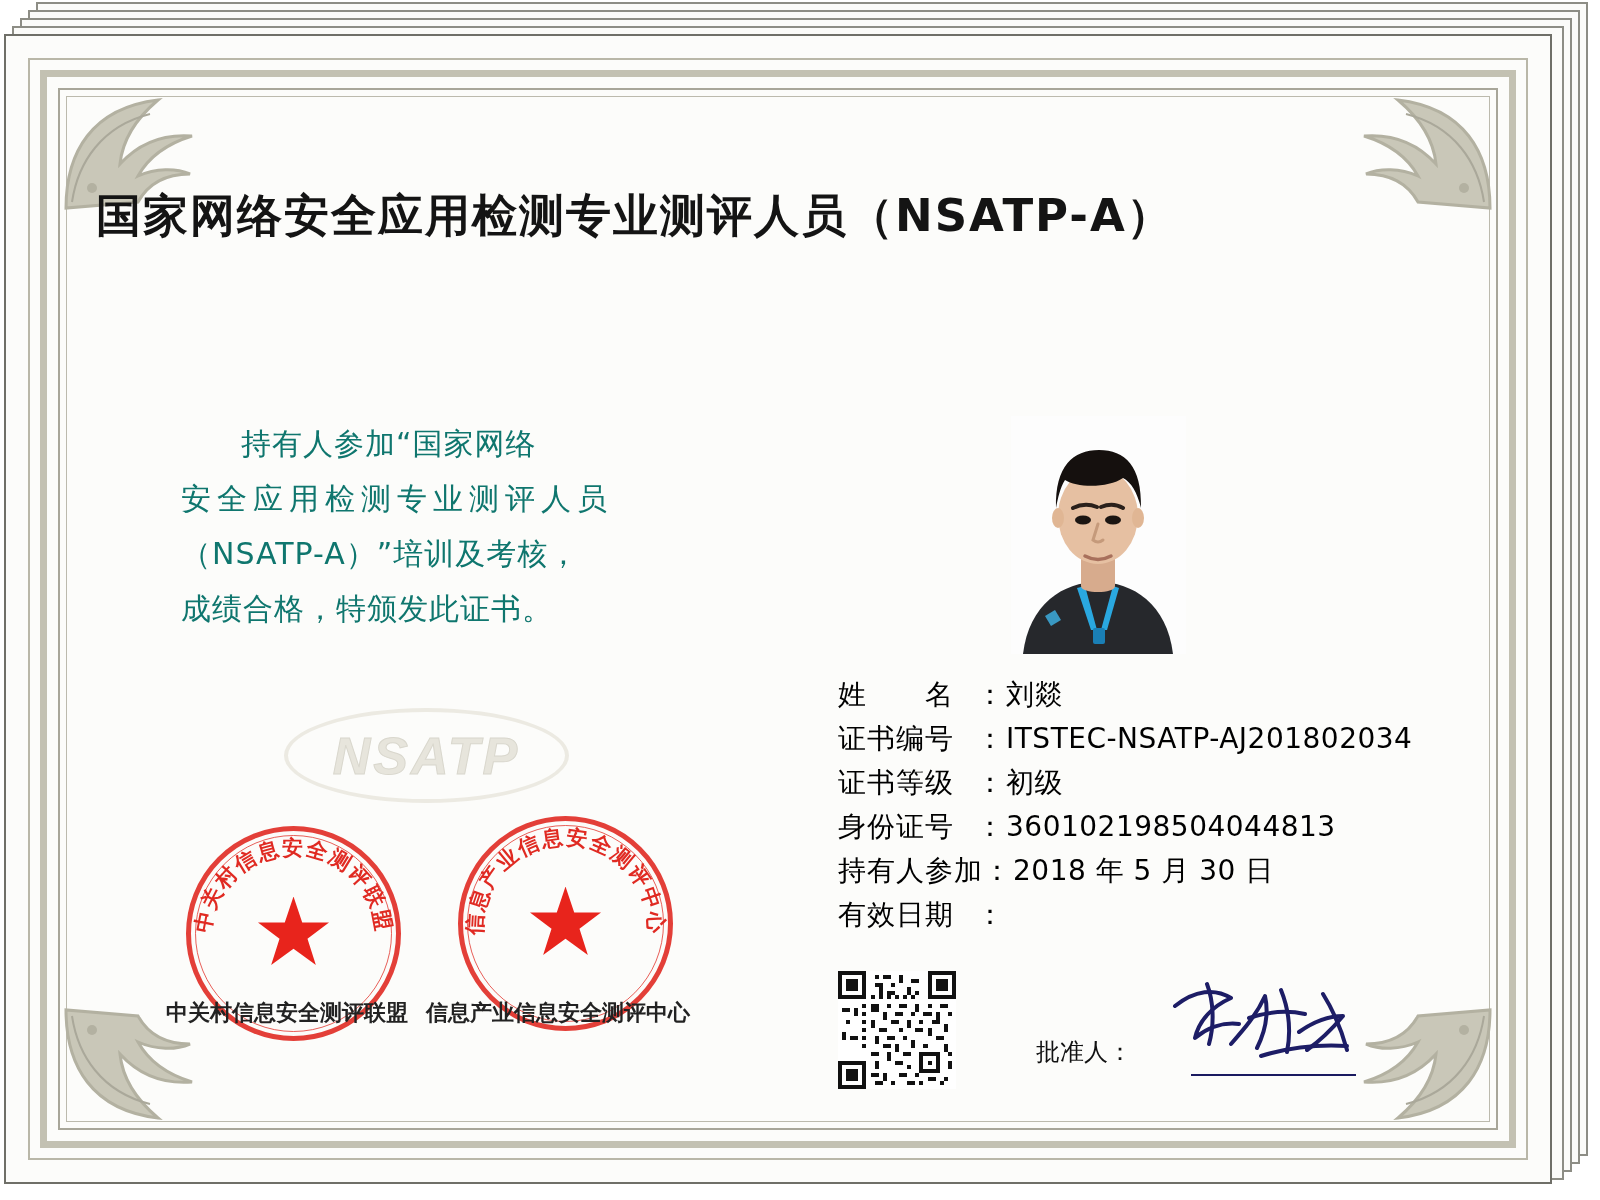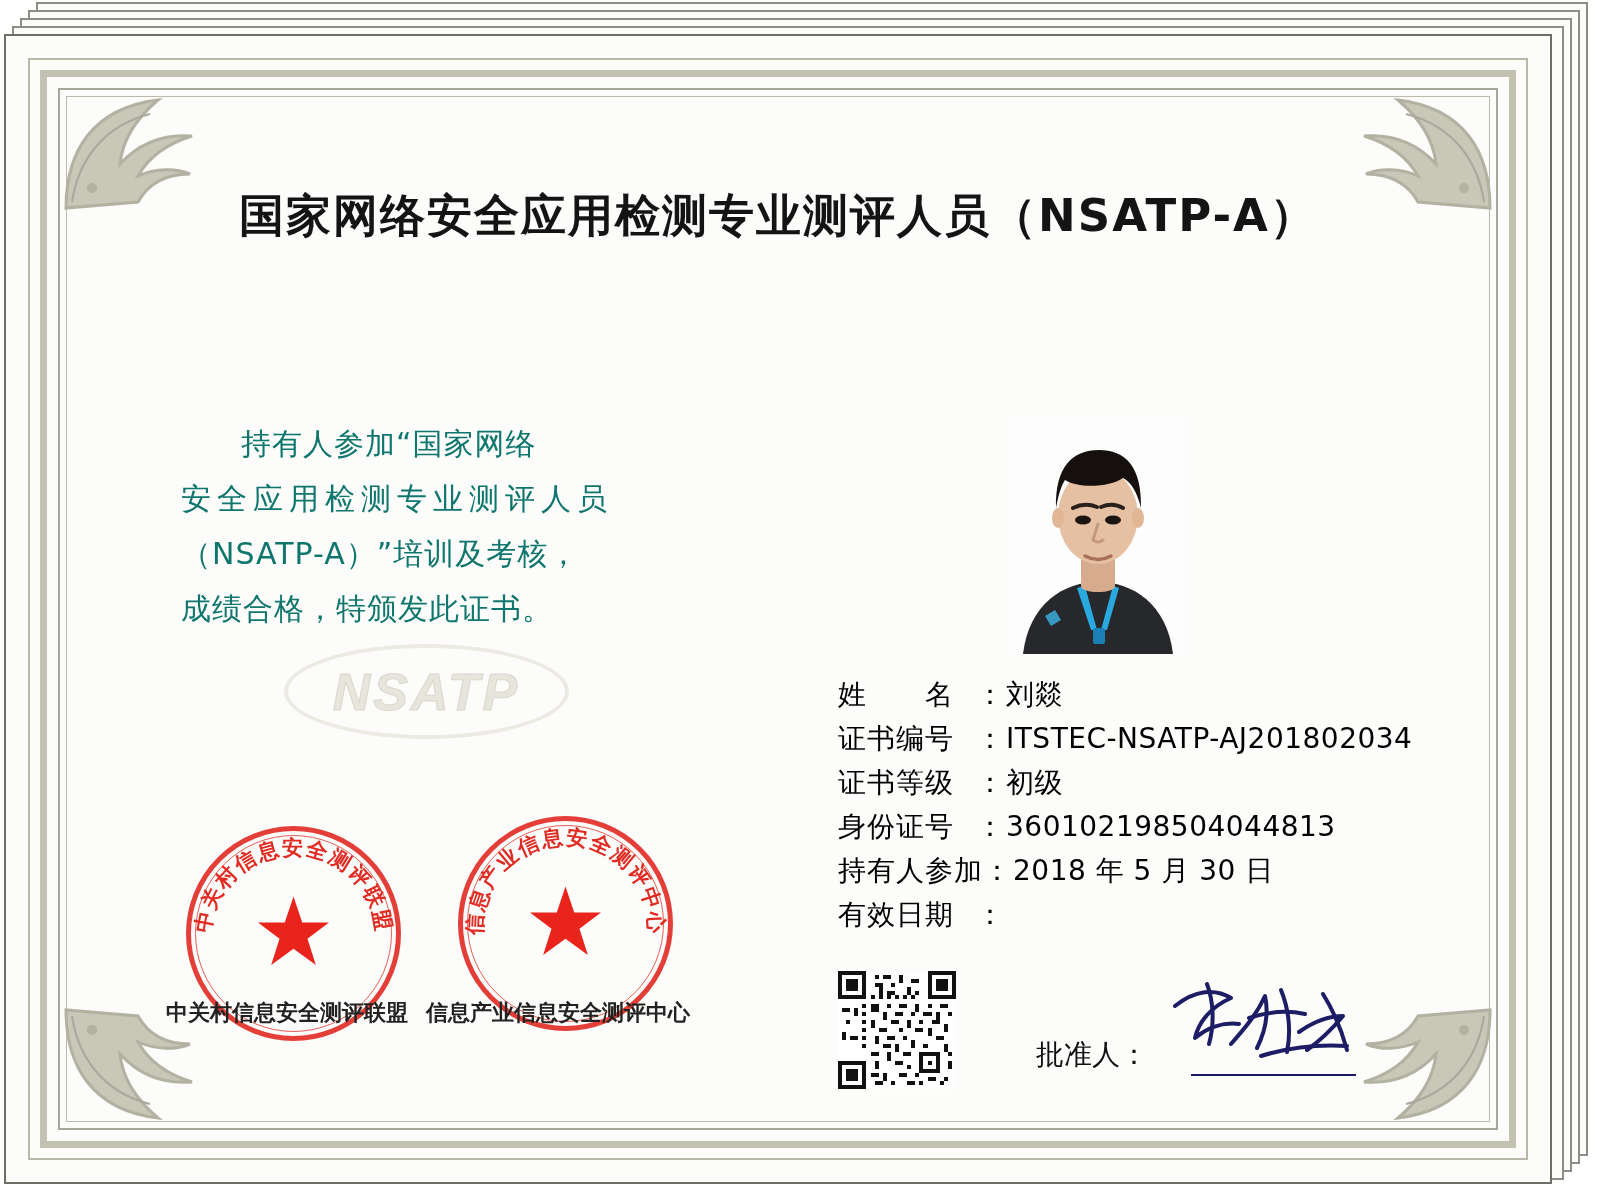--- a/index.html
+++ b/index.html
@@ -68,21 +68,21 @@
   .corner svg { width: 100%; height: 100%; display: block; }
   .corner.tl { left: 56px;  top: 56px; }
   .corner.tr { right: 56px; top: 56px; transform: scaleX(-1); }
   .corner.bl { left: 56px;  bottom: 56px; transform: scaleY(-1); }
   .corner.br { right: 56px; bottom: 56px; transform: scale(-1,-1); }
 
   
   .head {
     position: absolute;
     left: 90px; right: 90px; top: 150px;
-    text-align: center;
+    text-align: left;
   }
   .title-cn {
     font-family: "DejaVu Sans", "Liberation Sans", sans-serif;
     font-size: 45px;
     font-weight: bold;
     letter-spacing: 2px;
     color: #141414;
     white-space: nowrap;
   }
   .title-en {
@@ -106,21 +106,21 @@
   }
   .body-text .l1 { text-indent: 60px; letter-spacing: 1px; }
   .body-text .l2 { letter-spacing: 6px; }
   .body-text .l3 { letter-spacing: 1px; }
   .body-text .l4 { letter-spacing: 1px; }
 
   
   .watermark {
     position: absolute;
     left: 278px;
-    top: 608px;
+    top: 672px;
     width: 285px;
     height: 95px;
   }
   .watermark .ell {
     position: absolute;
     inset: 0;
     border: 4px solid #eceae2;
     border-radius: 50%;
   }
   .watermark .wm-text {
@@ -234,21 +234,21 @@
     height: 118px;
   }
   .qr svg { display: block; }
 
   
   .approver {
     position: absolute;
     left: 1030px;
     top: 1000px;
     font-family: "DejaVu Sans", "Liberation Sans", sans-serif;
-    font-size: 28px;
+    font-size: 24px;
     color: #111;
     white-space: nowrap;
     text-align: right;
   }
   .sign-line {
     position: absolute;
     left: 1185px;
     top: 1038px;
     width: 165px;
     border-bottom: 2px solid #1a1a60;

